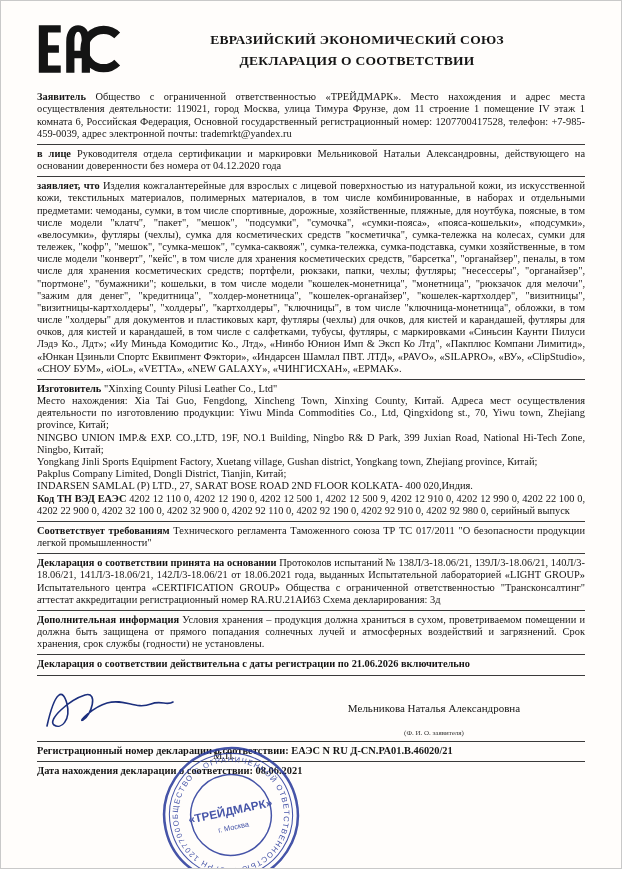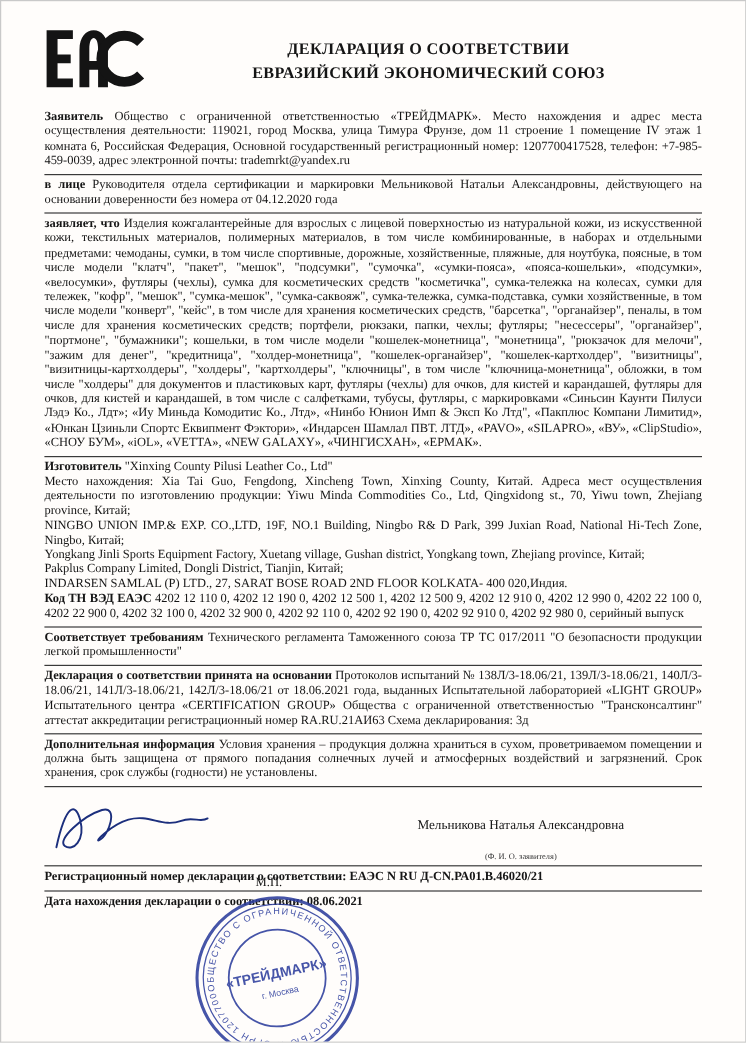--- a/index.html
+++ b/index.html
@@ -38,22 +38,22 @@
     <div class="logo">
       <svg width="84" height="56" viewBox="0 0 92 58">
         <g fill="#141414">
           <path d="M2,3 H26 V11 H12 V25 H24 V33 H12 V47 H26 V55 H2 Z"></path>
           <path fill-rule="evenodd" d="M32,55 V21 C32,9 38,3 45,3 C52,3 58,9 58,21 V55 H49 V39 H41 V55 Z M41,31 H49 V20 C49,13 47,10 45,10 C43,10 41,13 41,20 Z"></path>
         </g>
         <circle cx="73" cy="29" r="21" fill="none" stroke="#141414" stroke-width="9" pathLength="100" stroke-dasharray="75 25" transform="rotate(45 73 29)"></circle>
       </svg>
     </div>
     <div class="title">
+      <div>ЕВРАЗИЙСКИЙ ЭКОНОМИЧЕСКИЙ СОЮЗ</div>
       <div>ДЕКЛАРАЦИЯ О СООТВЕТСТВИИ</div>
-      <div>ЕВРАЗИЙСКИЙ ЭКОНОМИЧЕСКИЙ СОЮЗ</div>
     </div>
   </div>
 
   <div class="row">
     <span class="b">Заявитель</span><span> Общество с ограниченной ответственностью «ТРЕЙДМАРК». Место нахождения и адрес места осуществления деятельности: 119021, город Москва, улица Тимура Фрунзе, дом 11 строение 1 помещение IV этаж 1 комната 6, Российская Федерация, Основной государственный регистрационный номер: 1207700417528, телефон: +7-985-459-0039, адрес электронной почты: trademrkt@yandex.ru</span>
   </div>
 
   <div class="row">
     <span class="b">в лице</span><span> Руководителя отдела сертификации и маркировки Мельниковой Натальи Александровны, действующего на основании доверенности без номера от 04.12.2020 года</span>
   </div>
@@ -81,20 +81,21 @@
   </div>
 
   <div class="row">
     <span class="b">Декларация о соответствии принята на основании</span><span> Протоколов испытаний № 138Л/3-18.06/21, 139Л/3-18.06/21, 140Л/3-18.06/21, 141Л/3-18.06/21, 142Л/3-18.06/21 от 18.06.2021 года, выданных Испытательной лабораторией «LIGHT GROUP» Испытательного центра «CERTIFICATION GROUP» Общества с ограниченной ответственностью "Трансконсалтинг" аттестат аккредитации регистрационный номер RA.RU.21АИ63 Схема декларирования: 3д</span>
   </div>
 
   <div class="row">
     <span class="b">Дополнительная информация</span><span> Условия хранения – продукция должна храниться в сухом, проветриваемом помещении и должна быть защищена от прямого попадания солнечных лучей и атмосферных воздействий и загрязнений. Срок хранения, срок службы (годности) не установлены.</span>
   </div>
 
+  <div class="row b">Декларация о соответствии действительна с даты регистрации по 21.06.2026 включительно</div>
 
   <div class="row sig-row">
     <svg class="signature" width="140" height="58" viewBox="0 0 140 58">
       <path d="M8,46 C16,10 24,8 28,24 C32,40 22,50 15,45 C8,40 30,20 46,15 C60,11 52,36 44,40 C38,43 54,27 68,23 C86,18 96,30 112,24 C122,20 128,26 134,22" stroke="#1c2f7d" stroke-width="1.6" fill="none" stroke-linecap="round"></path>
     </svg>
     <div class="mp">М.П.</div>
     <div class="sig-name">
       <span>Мельникова Наталья Александровна</span>
       <div class="sig-caption">(Ф. И. О. заявителя)</div>
     </div>

